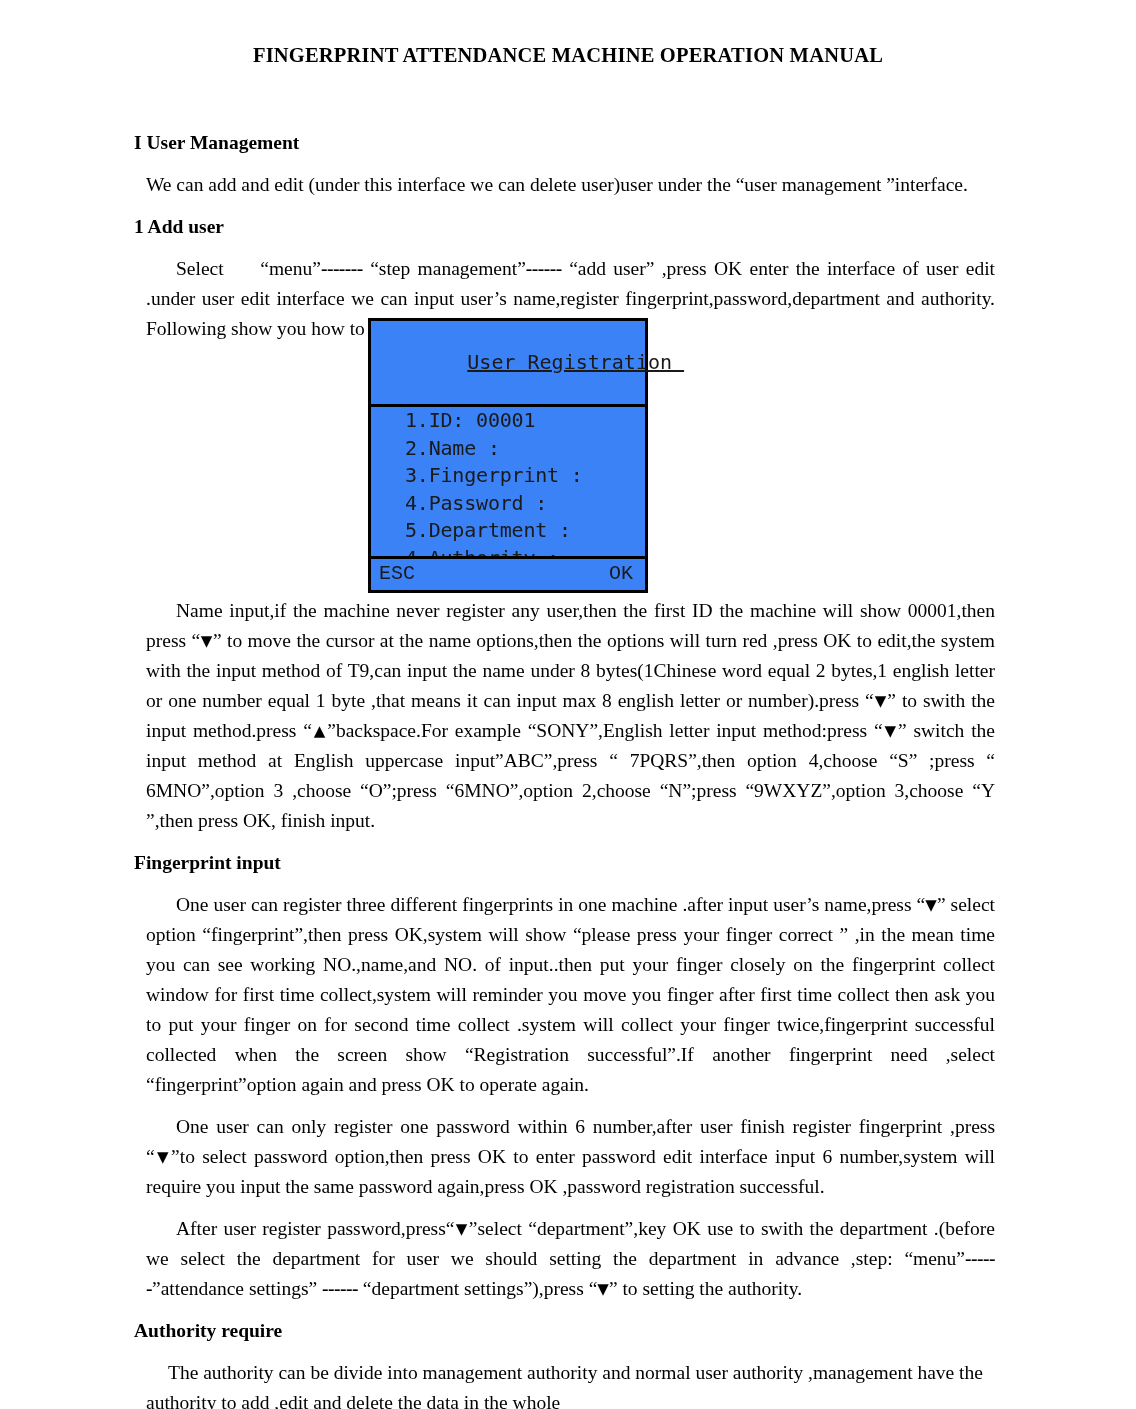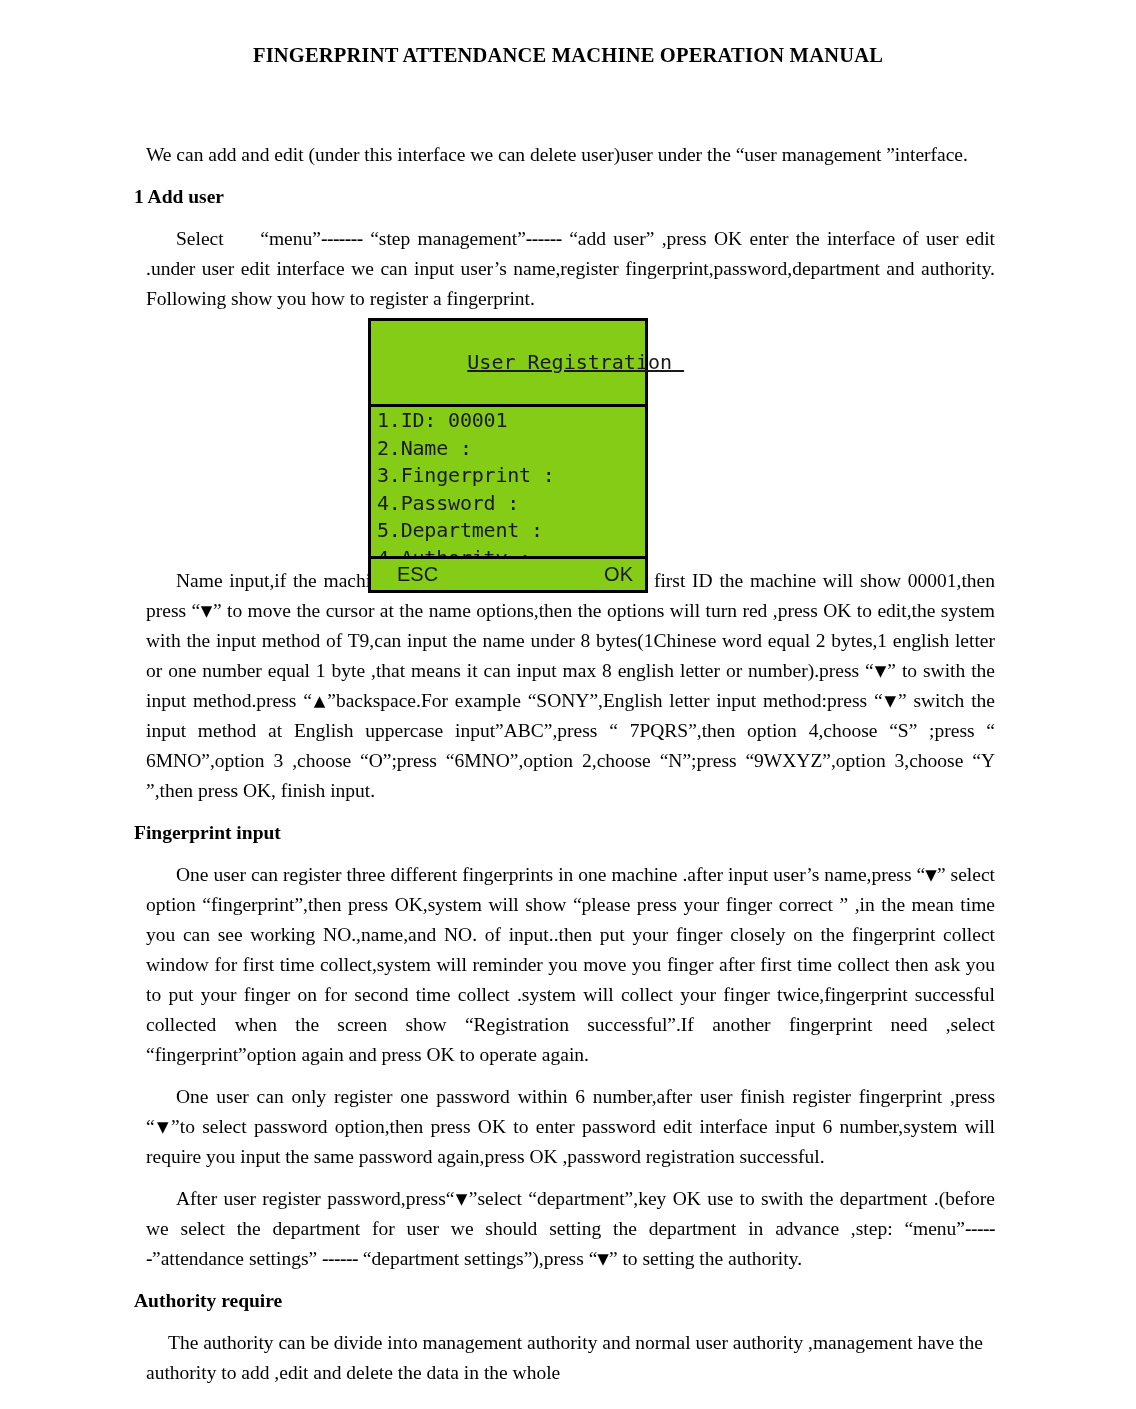--- a/index.html
+++ b/index.html
@@ -71,21 +71,21 @@
 
   
   .lcd-wrap {
     position: absolute;
     left: 368px;
     top: 318px;
     width: 280px;
   }
   .lcd {
     border: 3px solid #000000;
-    background: #84cc16;
+    background: #3b82f6;
     width: 274px;
     box-sizing: content-box;
   }
   .lcd-title {
     font-family: "DejaVu Sans Mono", "Liberation Mono", monospace;
     font-size: 20px;
     line-height: 27px;
     text-align: center;
     color: #1a1a1a;
     border-bottom: 3px solid #000;
@@ -101,41 +101,43 @@
     position: relative;
   }
   .lcd-row {
     font-family: "DejaVu Sans Mono", "Liberation Mono", monospace;
     font-size: 20px;
     line-height: 27.5px;
     color: #1a1a1a;
     padding-left: 6px;
     white-space: pre;
     letter-spacing: -0.2px;
+    margin-left: 28px;
   }
   .lcd-footer {
-    font-family: Liberation Sans, sans-serif;
+    font-family: Liberation Mono, monospace;
     font-size: 20px;
     line-height: 28px;
     color: #1a1a1a;
     display: flex;
     justify-content: space-between;
-    padding: 1px 12px 2px 26px;
+    padding: 1px 12px 2px 8px;
     white-space: pre;
   }
 </style>
 </head>
 <body>
 
 <div class="page">
 
   <h1 class="doc-title">FINGERPRINT ATTENDANCE MACHINE OPERATION MANUAL</h1>
 
   <div class="body-col">
 
+    <h2 class="section-head">I User Management</h2>
 
     <p class="para nojust">We can add and edit (under this interface we can delete user)user under the “user management ”interface.</p>
 
     <h2 class="section-head">1 Add user</h2>
 
     <p class="para indent">
       <span>Select</span>&nbsp;&nbsp;&nbsp;&nbsp;
       <span>“menu”</span><span class="dashes">-------</span>
       <span>“step management”</span><span class="dashes">------</span>
       <span>“add user” ,press OK enter the interface of user edit .under user edit interface we can input user’s name,register fingerprint,password,department and authority. Following show you how to register a fingerprint.</span>

